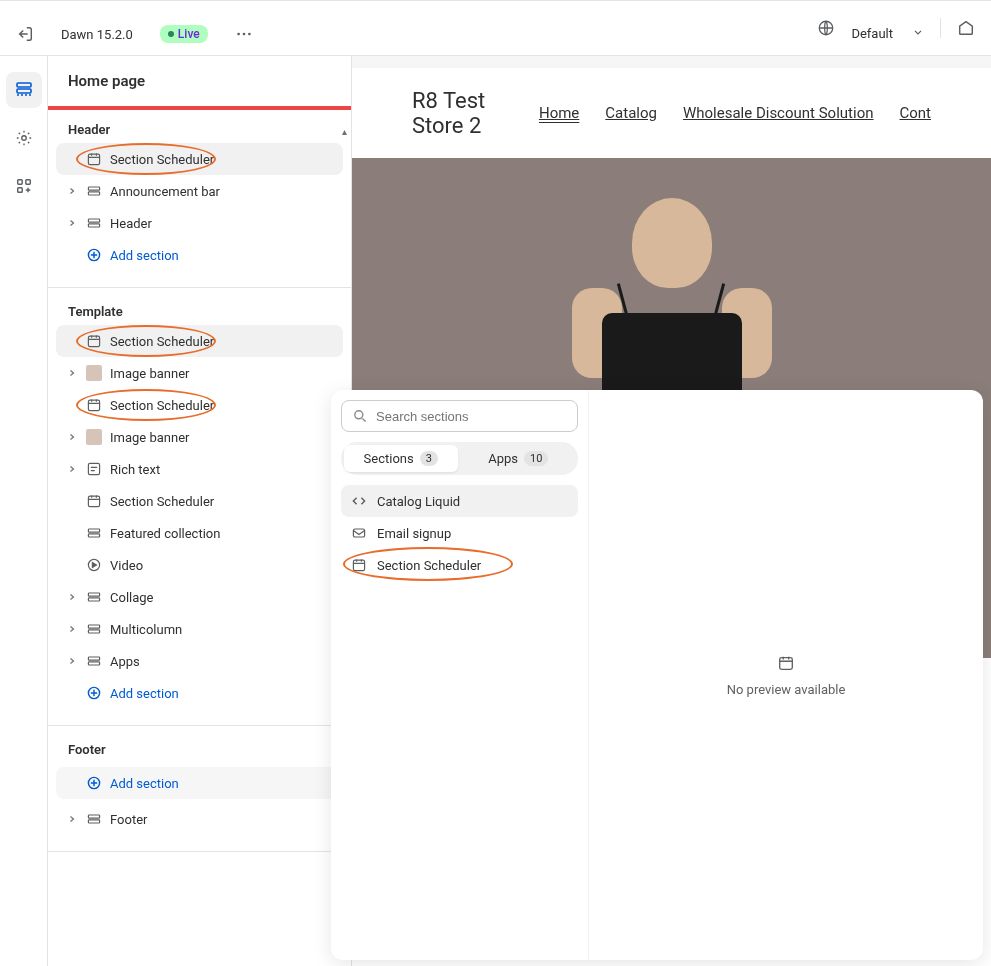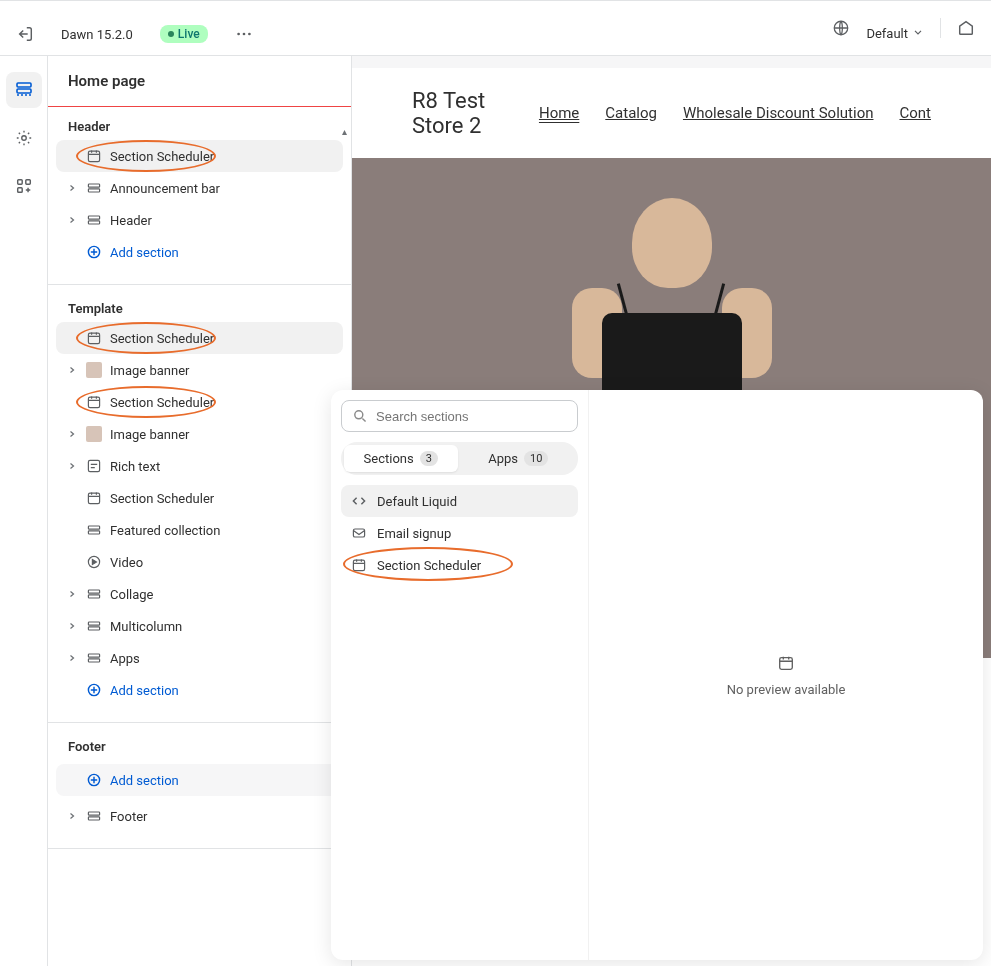--- a/index.html
+++ b/index.html
@@ -1,32 +1,32 @@
 <!DOCTYPE html>
 <html><head>
 <meta charset="utf-8">
 <style>
 * { margin: 0; padding: 0; box-sizing: border-box; }
 body { font-family: -apple-system, BlinkMacSystemFont, "Segoe UI", Roboto, sans-serif; font-size: 13px; color: #303030; background: #fff; width: 991px; height: 966px; overflow: hidden; }
 
 .top-bar { height: 56px; border-bottom: 1px solid #e1e3e5; border-top: 1px solid #e1e3e5; display: flex; align-items: center; padding: 0 16px; gap: 16px; }
 .top-left { display: flex; align-items: center; gap: 27px; margin-top: 12px; }
 .top-right { margin-left: auto; display: flex; align-items: center; gap: 16px; }
-.live-badge { background: #affebf; color: #0f766e; padding: 2px 8px; border-radius: 8px; font-size: 12px; font-weight: 500; display: inline-flex; align-items: center; gap: 4px; }
+.live-badge { background: #affebf; color: #6d28d9; padding: 2px 8px; border-radius: 8px; font-size: 12px; font-weight: 500; display: inline-flex; align-items: center; gap: 4px; }
 .live-dot { width: 6px; height: 6px; background: #29845a; border-radius: 50%; }
 .divider { width: 1px; height: 20px; background: #e1e3e5; }
-.default-sel { display: flex; align-items: flex-start; gap: 4px; cursor: pointer; margin-top: 10px; }
+.default-sel { display: flex; align-items: flex-start; gap: 19px; cursor: pointer; margin-top: 10px; }
 
 .main { display: flex; height: 910px; }
 .rail { width: 48px; border-right: 1px solid #e1e3e5; display: flex; flex-direction: column; align-items: center; padding-top: 16px; gap: 12px; }
 .rail-item { width: 36px; height: 36px; display: flex; align-items: center; justify-content: center; border-radius: 8px; cursor: pointer; }
 .rail-item.active { background: #f1f1f1; }
 
 .sidebar { width: 304px; border-right: 1px solid #e1e3e5; overflow-y: auto; position: relative; }
-.sidebar-title { padding: 16px 20px; font-size: 15px; font-weight: 600; border-bottom: 1px solid #ef4444; }
+.sidebar-title { padding: 16px 20px; font-size: 15px; font-weight: 600; border-bottom: 4px solid #ef4444; }
 .collapse-caret { position: absolute; right: 4px; top: 70px; font-size: 10px; color: #6d7175; cursor: pointer; }
 .group-label { padding: 12px 20px 6px; font-weight: 600; font-size: 13px; }
 .section-list { padding: 0 8px 12px; }
 .section-item { display: flex; align-items: center; gap: 8px; padding: 8px 10px; border-radius: 8px; cursor: pointer; position: relative; }
 .section-item.selected { background: #f1f1f1; }
 .section-item .chev { width: 12px; display: flex; justify-content: center; color: #6d7175; font-size: 10px; }
 .section-item .chev.empty { visibility: hidden; }
 .section-item .icon-slot { width: 16px; height: 16px; display: flex; align-items: center; justify-content: center; }
 .section-item .thumb { width: 16px; height: 16px; background: #d7c4b8; border-radius: 2px; }
 .section-item .label { flex: 1; font-size: 13px; }
@@ -410,21 +410,21 @@
           <span class="tab-count">10</span>
         </div>
       </div>
     <div id="popup-items" style="position:relative;">
         <div class="popup-item selected">
           <span>
             <svg width="16" height="16" viewBox="0 0 20 20" fill="none" stroke="#5c5f62" stroke-width="1.8">
               <path d="M7 6l-4 4 4 4M13 6l4 4-4 4"></path>
             </svg>
           </span>
-          <span>Default Liquid</span>
+          <span>Catalog Liquid</span>
         </div>
         <div class="popup-item">
           <span>
             <svg width="16" height="16" viewBox="0 0 20 20" fill="none" stroke="#5c5f62" stroke-width="1.5">
               <rect x="3" y="5" width="14" height="10" rx="2"></rect>
               <path d="M3 7l7 5 7-5"></path>
             </svg>
           </span>
           <span>Email signup</span>
         </div>

